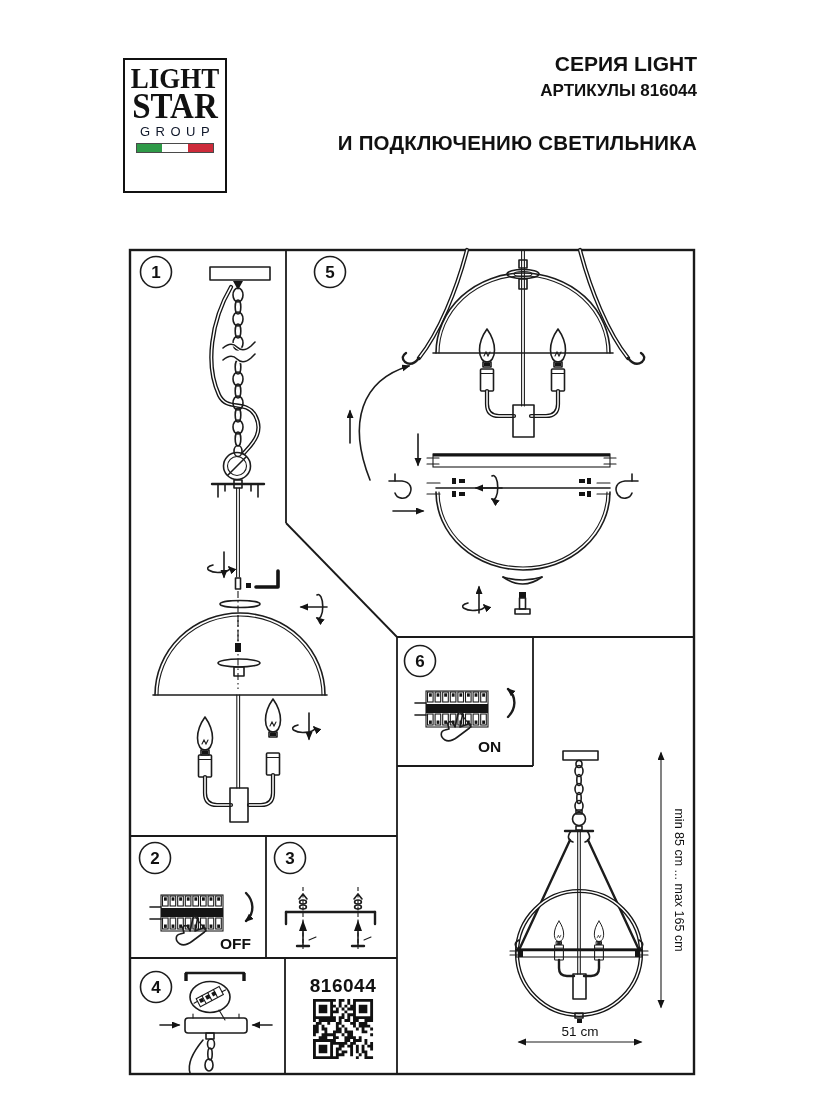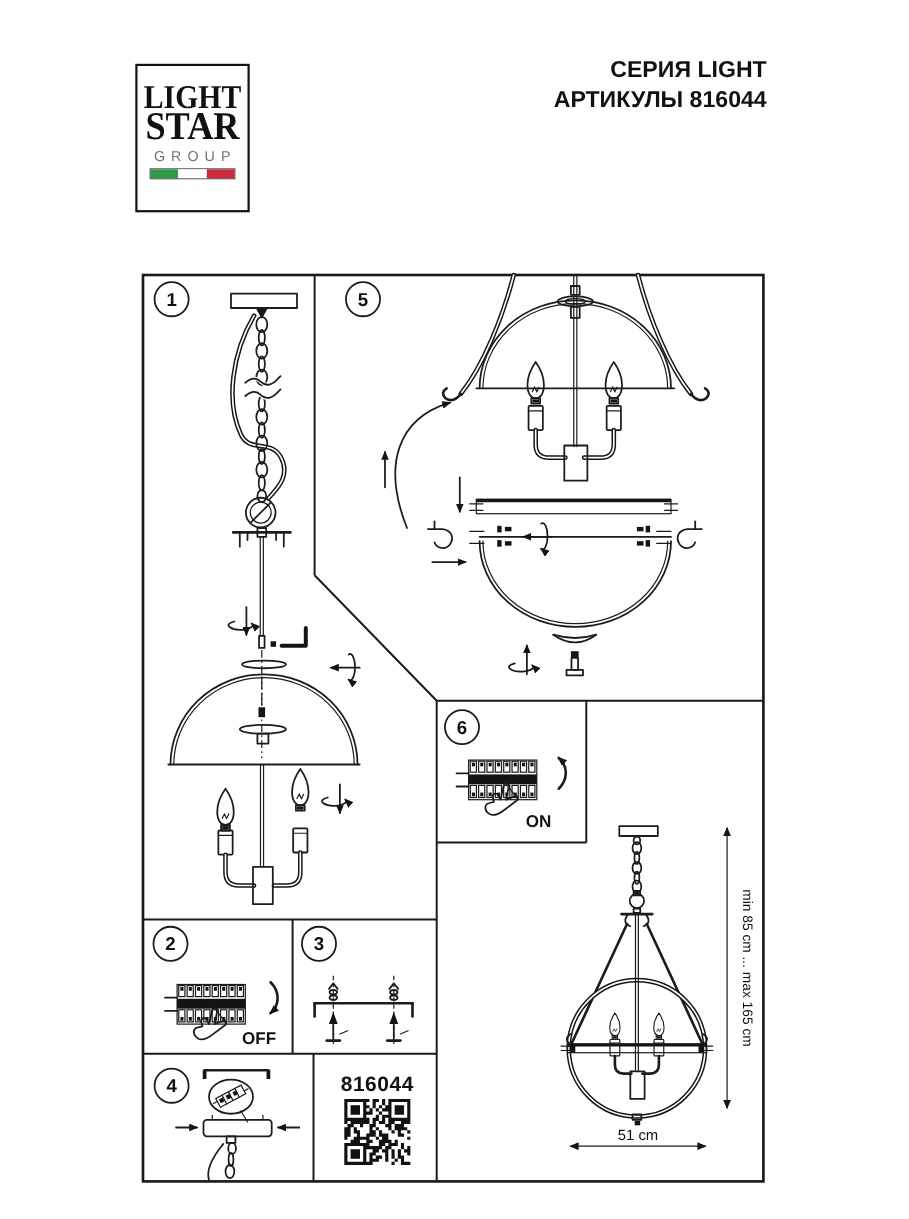--- a/index.html
+++ b/index.html
@@ -1,29 +1,29 @@
 <!DOCTYPE html>
 <html><head>
 <meta charset="utf-8">
 <style>
   html,body{margin:0;padding:0;background:#fff;}
   body{width:826px;height:1108px;position:relative;font-family:"Liberation Sans",sans-serif;color:#111;}
 
   
   .logo{position:absolute;left:123px;top:58px;width:104px;height:135px;border:2.5px solid #111;
-        box-sizing:border-box;display:flex;flex-direction:column;align-items:center;padding-top:16px;background:#fff;}
+        box-sizing:border-box;display:flex;flex-direction:column;align-items:center;padding-top:6px;background:#fff;}
   .logo-light{font-family:"Liberation Serif",serif;font-weight:bold;font-size:27px;line-height:25px;transform:scaleY(1.12);}
   .logo-star{font-family:"Liberation Serif",serif;font-weight:bold;font-size:33px;line-height:30px;transform:scaleY(1.08);}
-  .logo-group{font-size:13px;letter-spacing:5.5px;color:#737373;margin-top:3px;text-indent:5px;}
+  .logo-group{font-size:13px;letter-spacing:5.5px;color:#0f172a;margin-top:3px;text-indent:5px;}
   .logo-flag{width:76px;height:8px;border:1px solid #4a4a4a;display:flex;margin-top:4px;box-sizing:content-box;}
   .logo-flag span{flex:1 1 33.3%;}
 
   .hdr{position:absolute;right:129px;top:50px;text-align:right;font-weight:bold;}
   .h-series{font-size:21px;line-height:27px;}
-  .h-article{font-size:21px;line-height:27px;margin-bottom:26px;}
+  .h-article{font-size:17px;line-height:27px;margin-bottom:26px;}
   .h-instr1{font-size:20.5px;line-height:26px;letter-spacing:1.2px;}
   .h-instr2{font-size:20.5px;line-height:26px;letter-spacing:.2px;}
 
   
   .diagram{position:absolute;left:127px;top:247px;}
   .ln{fill:none;stroke:#1c1c1c;stroke-width:1.6;stroke-linecap:round;stroke-linejoin:round;}
   .lt{fill:none;stroke:#1c1c1c;stroke-width:1.1;stroke-linecap:round;}
   .ln2{fill:none;stroke:#1c1c1c;stroke-width:2.4;stroke-linecap:round;stroke-linejoin:round;}
   .thk{fill:none;stroke:#161616;stroke-width:4.2;stroke-linecap:round;stroke-linejoin:round;}
   .wht{fill:none;stroke:#ffffff;stroke-width:1.5;stroke-linecap:round;stroke-linejoin:round;}
@@ -50,20 +50,21 @@
   <div class="logo-flag">
     <span style="background: rgb(47, 154, 72);"></span>
     <span style="background: rgb(255, 255, 255);"></span>
     <span style="background: rgb(205, 43, 58);"></span>
   </div>
 </div>
 
 <div class="hdr">
   <div class="h-series">СЕРИЯ LIGHT</div>
   <div class="h-article">АРТИКУЛЫ 816044</div>
+  <div class="h-instr2">И ПОДКЛЮЧЕНИЮ СВЕТИЛЬНИКА</div>
 </div>
 
 <svg class="diagram" width="570" height="830" viewBox="0 0 570 830">
   <defs>
     <marker id="ar" markerUnits="userSpaceOnUse" markerWidth="10" markerHeight="9" refX="7" refY="3.5" orient="auto-start-reverse">
       <path d="M0,0 L8.5,3.5 L0,7 Z" fill="#141414"></path>
     </marker>
 
     <g id="bulb">
       <path class="ln" d="M0,0 C5,7 7.5,15 7.5,21 C7.5,29 4,33 0,33 C-4,33 -7.5,29 -7.5,21 C-7.5,15 -5,7 0,0"></path>

